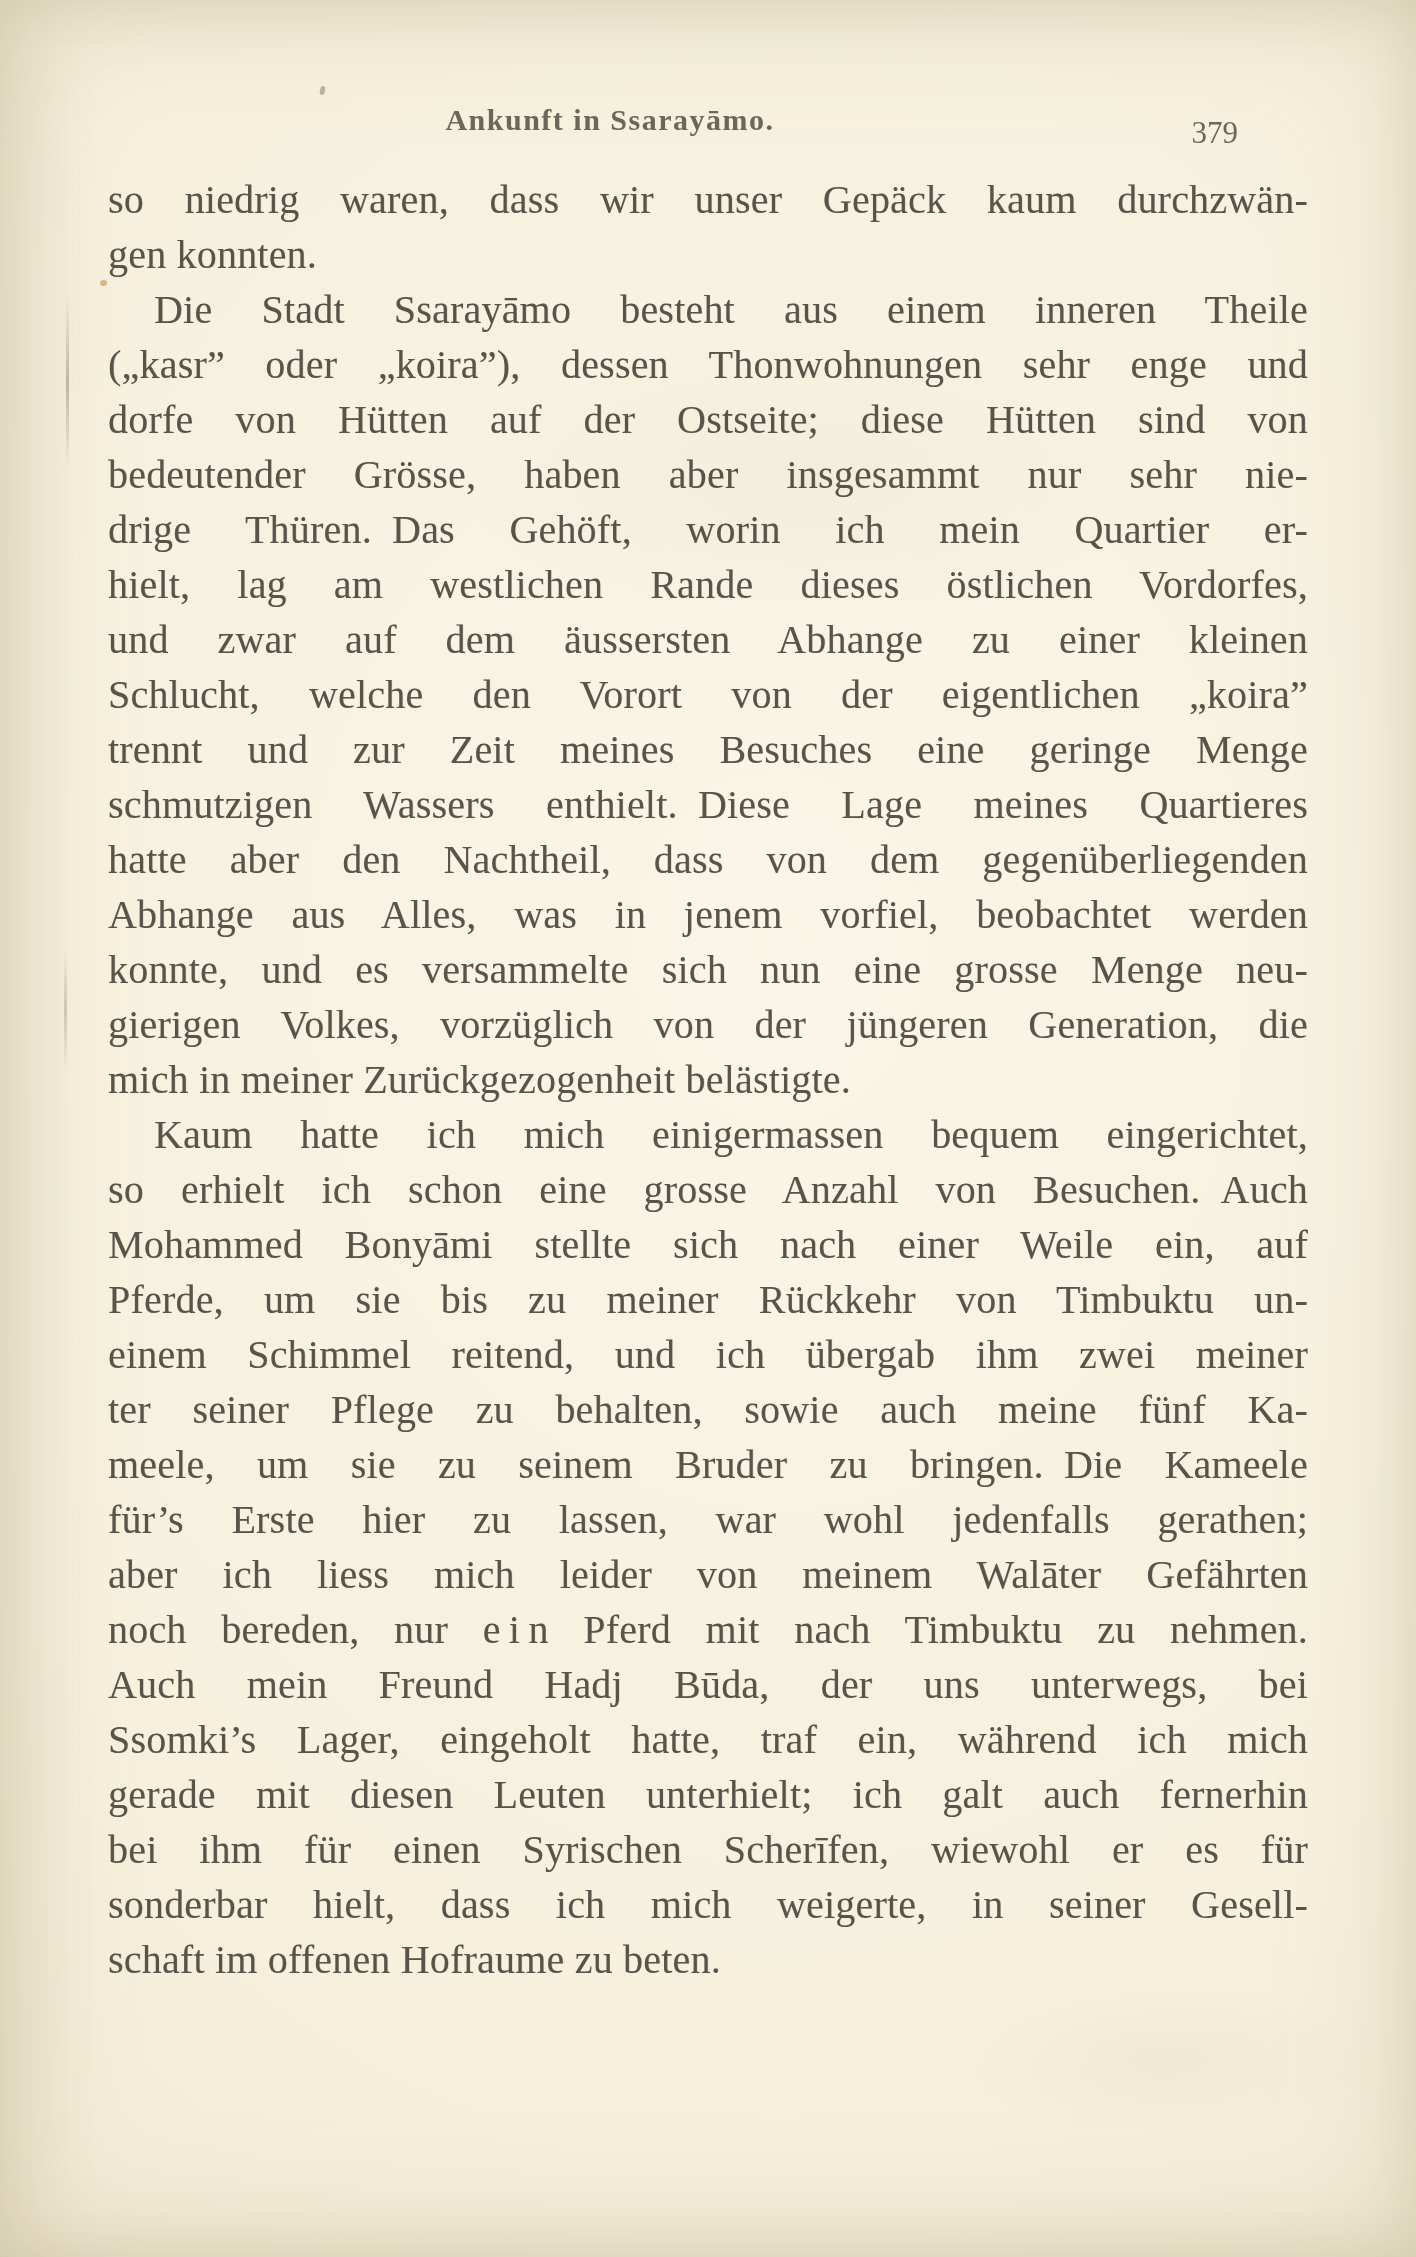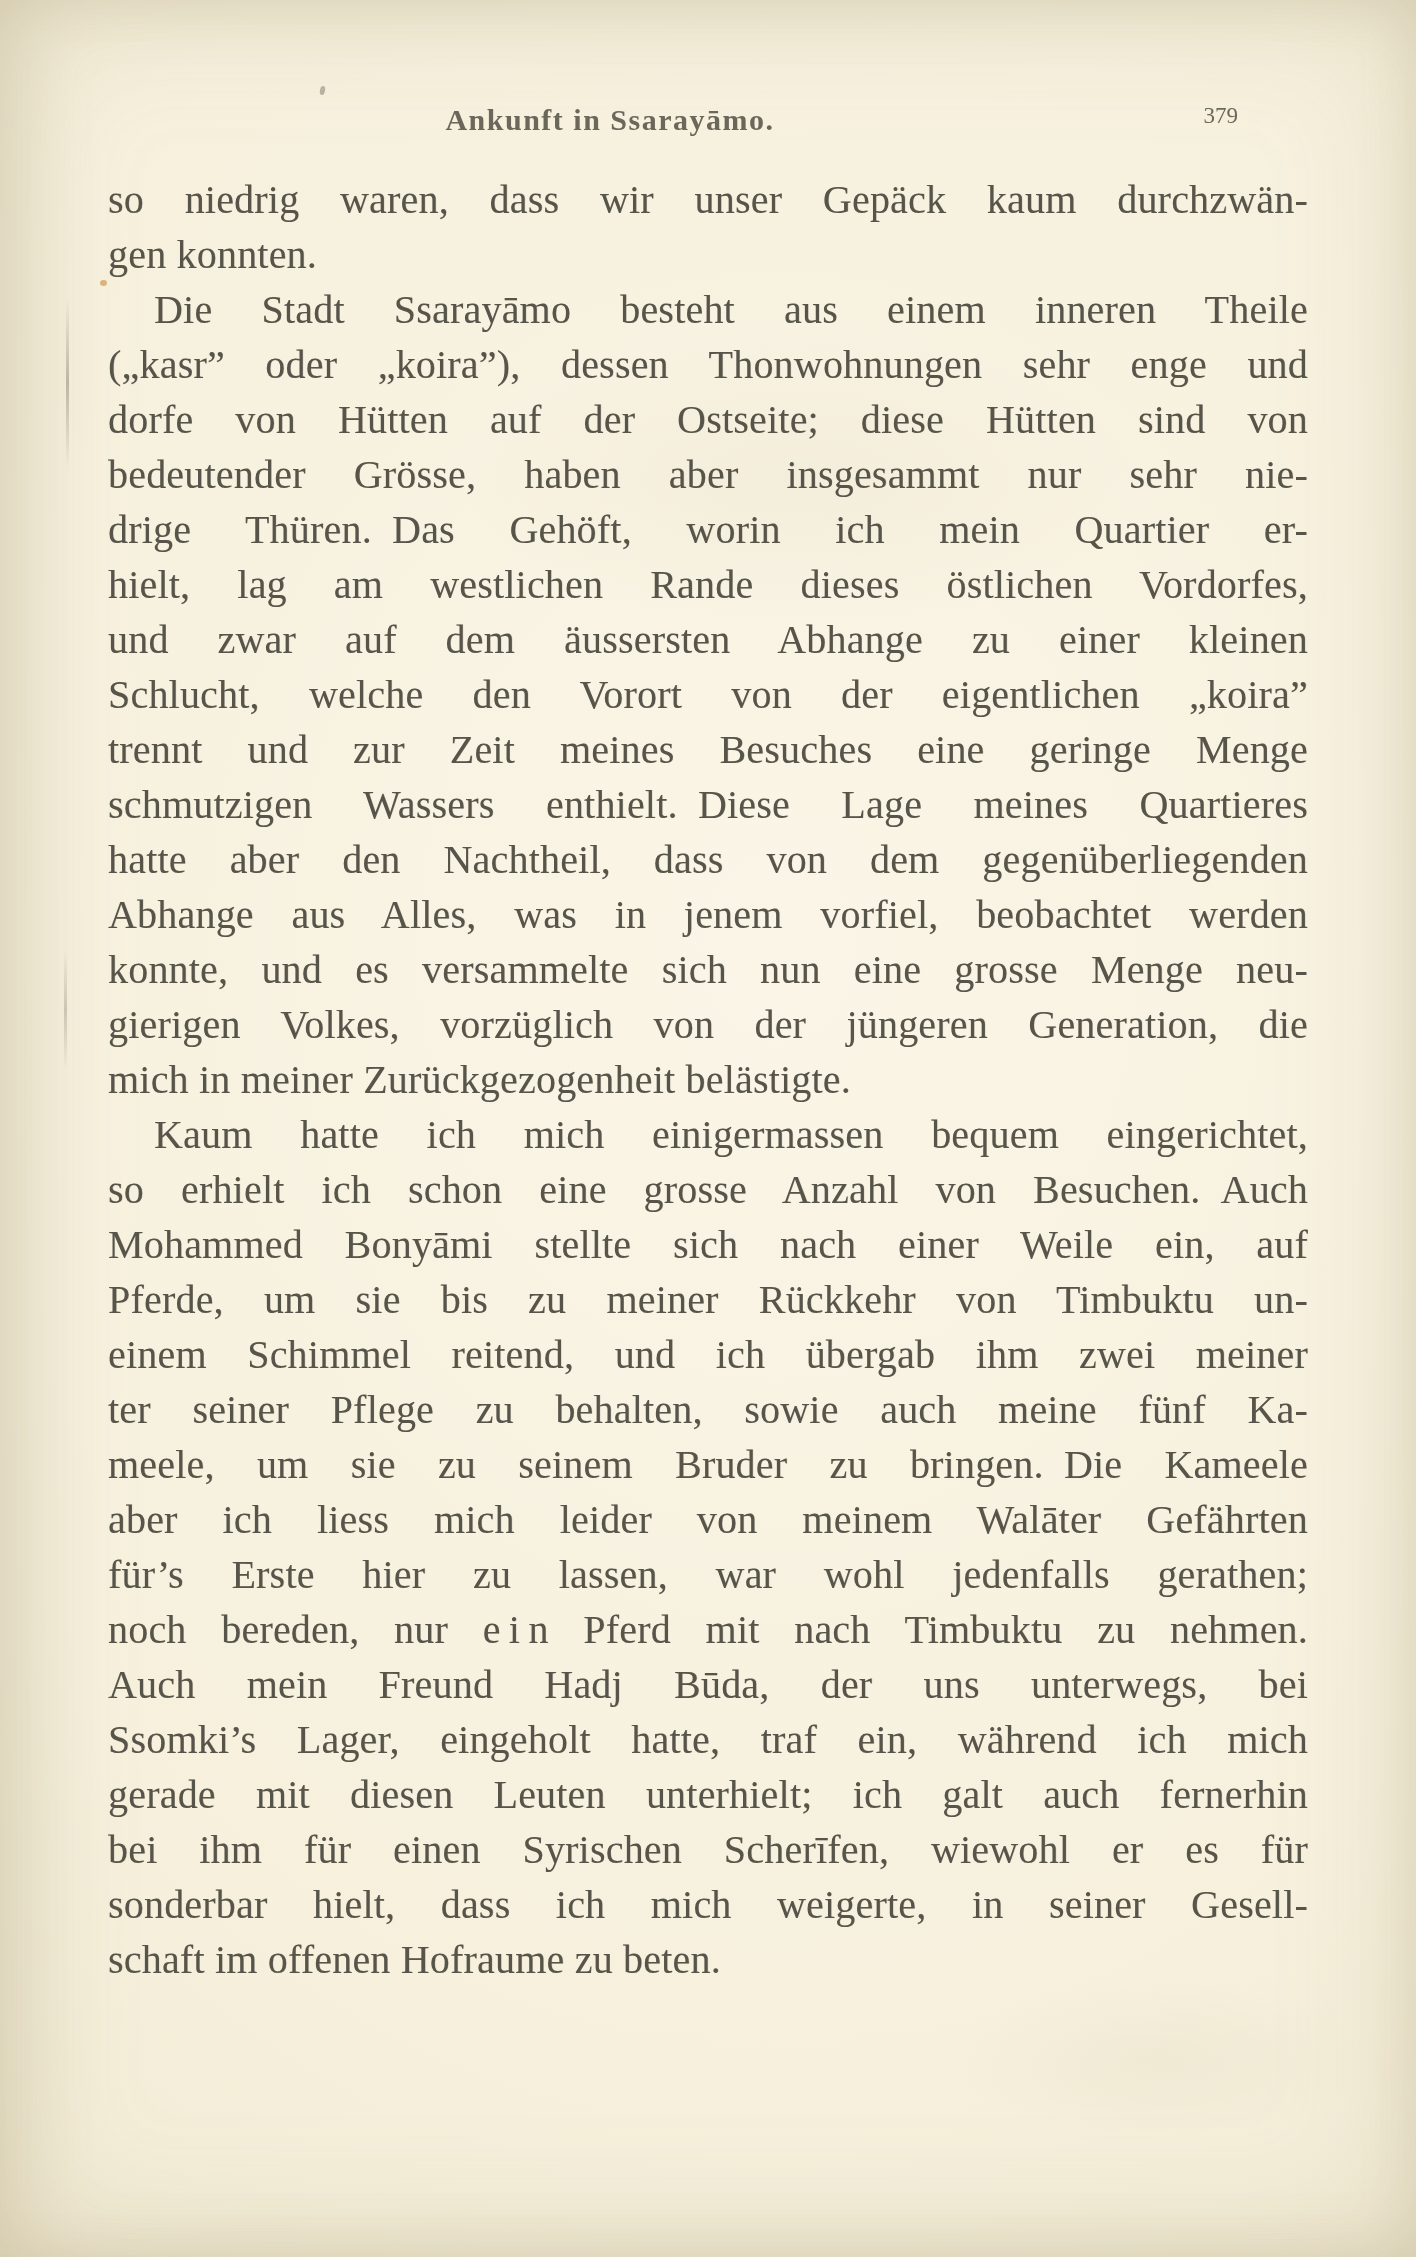--- a/index.html
+++ b/index.html
@@ -36,22 +36,22 @@
     text-align: center;
     font-size: 30px;
     letter-spacing: 1.5px;
     color: #6b675b;
     white-space: nowrap;
     font-weight: bold;
   }
   .page-num {
     position: absolute;
     right: 70px;
-    top: 0;
-    font-size: 23px;
+    top: 12px;
+    font-size: 31px;
     color: #6b675b;
   }
   
   .text-block {
     position: absolute;
     top: 172px;
     left: 108px;
     width: 1200px;
   }
   .line {
@@ -166,22 +166,22 @@
         <div class="line para-end">mich in meiner Zurückgezogenheit belästigte.</div>
       </div>
       <div>
         <div class="line indent">Kaum hatte ich mich einigermassen bequem eingerichtet,</div>
         <div class="line">so erhielt ich schon eine grosse Anzahl von Besuchen. Auch</div>
         <div class="line">Mohammed Bonyāmi stellte sich nach einer Weile ein, auf</div>
         <div class="line">Pferde, um sie bis zu meiner Rückkehr von Timbuktu un-</div>
         <div class="line">einem Schimmel reitend, und ich übergab ihm zwei meiner</div>
         <div class="line">ter seiner Pflege zu behalten, sowie auch meine fünf Ka-</div>
         <div class="line">meele, um sie zu seinem Bruder zu bringen. Die Kameele</div>
+        <div class="line">für’s Erste hier zu lassen, war wohl jedenfalls gerathen;</div>
         <div class="line">aber ich liess mich leider von meinem Walāter Gefährten</div>
-        <div class="line">für’s Erste hier zu lassen, war wohl jedenfalls gerathen;</div>
         <div class="line">noch bereden, nur e i n Pferd mit nach Timbuktu zu nehmen.</div>
         <div class="line">Auch mein Freund Hadj Būda, der uns unterwegs, bei</div>
         <div class="line">Ssomki’s Lager, eingeholt hatte, traf ein, während ich mich</div>
         <div class="line">gerade mit diesen Leuten unterhielt; ich galt auch fernerhin</div>
         <div class="line">bei ihm für einen Syrischen Scherīfen, wiewohl er es für</div>
         <div class="line">sonderbar hielt, dass ich mich weigerte, in seiner Gesell-</div>
         <div class="line para-end">schaft im offenen Hofraume zu beten.</div>
       </div>
     </div>
 

